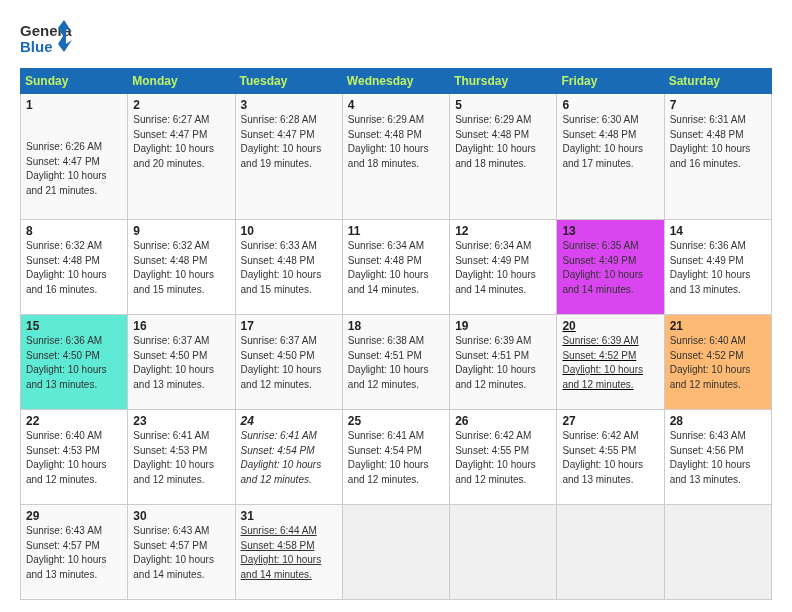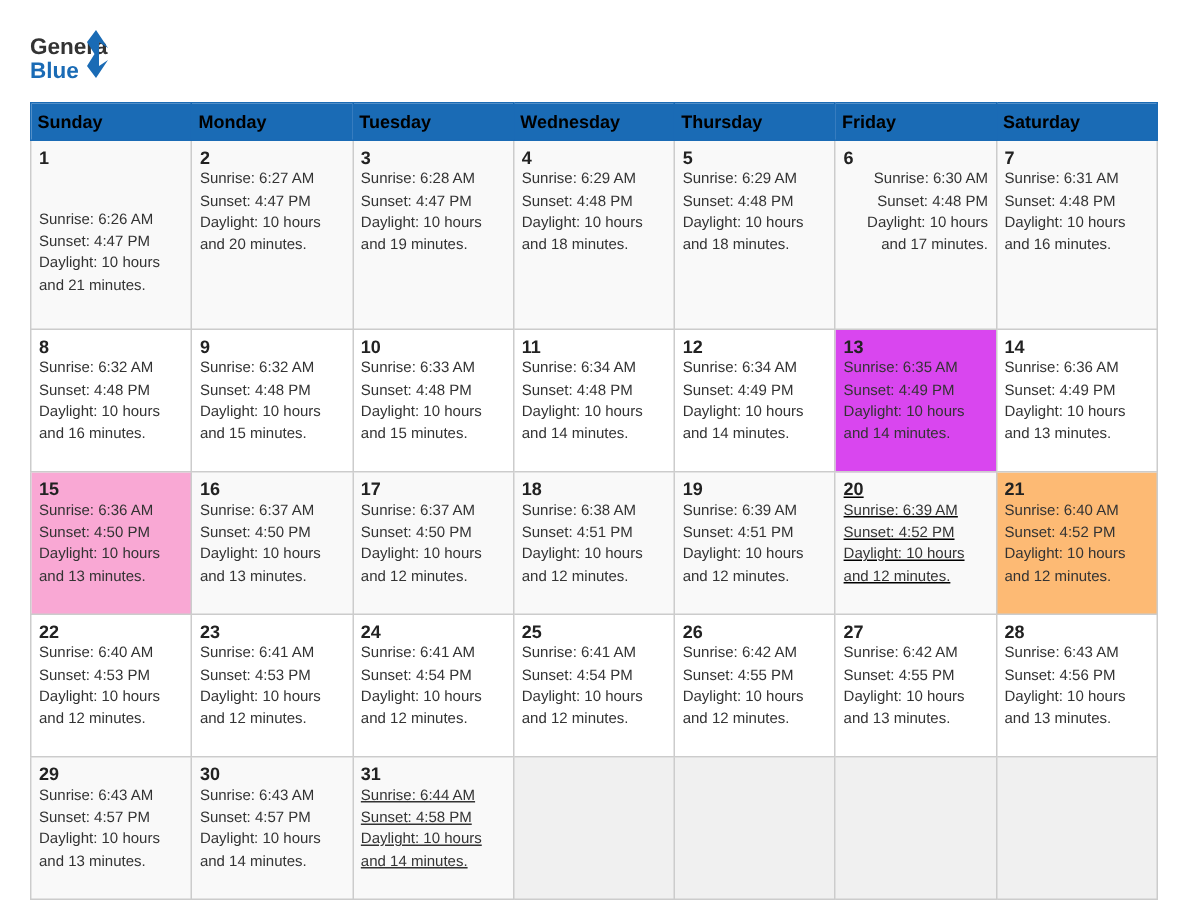--- a/index.html
+++ b/index.html
@@ -43,21 +43,21 @@
     .calendar {
       flex: 1;
       border: 1px solid #ccc;
       border-collapse: collapse;
       width: 100%;
       table-layout: fixed;
       font-size: 10.5px;
     }
     .calendar th {
       background: #1a6bb5;
-      color: #000000;
+      color: #bef264;
       padding: 5px 4px;
       text-align: left;
       font-size: 12px;
       font-weight: bold;
       border: 1px solid #1a6bb5;
     }
     .calendar td {
       border: 1px solid #ccc;
       vertical-align: top;
       padding: 4px 5px;
@@ -144,21 +144,21 @@
           </td>
           <td style="background: rgb(249, 249, 249);">
             <span class="day-num">5</span>
             <div class="day-info" style="white-space: pre-line;">Sunrise: 6:29 AM
 Sunset: 4:48 PM
 Daylight: 10 hours
 and 18 minutes.</div>
           </td>
           <td style="background: rgb(249, 249, 249);">
             <span class="day-num">6</span>
-            <div class="day-info" style="white-space: pre-line; text-align: right;">Sunrise: 6:30 AM
+            <div class="day-info" style="white-space: pre-line;">Sunrise: 6:30 AM
 Sunset: 4:48 PM
 Daylight: 10 hours
 and 17 minutes.</div>
           </td>
           <td style="background: rgb(249, 249, 249);">
             <span class="day-num">7</span>
             <div class="day-info" style="white-space: pre-line;">Sunrise: 6:31 AM
 Sunset: 4:48 PM
 Daylight: 10 hours
 and 16 minutes.</div>
@@ -209,21 +209,21 @@
           </td>
           <td style="background: rgb(255, 255, 255);">
             <span class="day-num">14</span>
             <div class="day-info" style="white-space: pre-line;">Sunrise: 6:36 AM
 Sunset: 4:49 PM
 Daylight: 10 hours
 and 13 minutes.</div>
           </td>
         </tr>
         <tr>
-          <td style="background: #f9a8d4; margin-left: 44px;">
+          <td style="background: #5eead4; margin-left: 44px;">
             <span class="day-num">15</span>
             <div class="day-info" style="white-space: pre-line;">Sunrise: 6:36 AM
 Sunset: 4:50 PM
 Daylight: 10 hours
 and 13 minutes.</div>
           </td>
           <td style="background: rgb(249, 249, 249);">
             <span class="day-num">16</span>
             <div class="day-info" style="white-space: pre-line;">Sunrise: 6:37 AM
 Sunset: 4:50 PM
@@ -274,21 +274,21 @@
 Daylight: 10 hours
 and 12 minutes.</div>
           </td>
           <td style="background: rgb(255, 255, 255);">
             <span class="day-num">23</span>
             <div class="day-info" style="white-space: pre-line;">Sunrise: 6:41 AM
 Sunset: 4:53 PM
 Daylight: 10 hours
 and 12 minutes.</div>
           </td>
-          <td style="background: rgb(255, 255, 255);">
+          <td style="background: rgb(255, 255, 255); font-style: italic;">
             <span class="day-num">24</span>
             <div class="day-info" style="white-space: pre-line;">Sunrise: 6:41 AM
 Sunset: 4:54 PM
 Daylight: 10 hours
 and 12 minutes.</div>
           </td>
           <td style="background: rgb(255, 255, 255);">
             <span class="day-num">25</span>
             <div class="day-info" style="white-space: pre-line;">Sunrise: 6:41 AM
 Sunset: 4:54 PM

